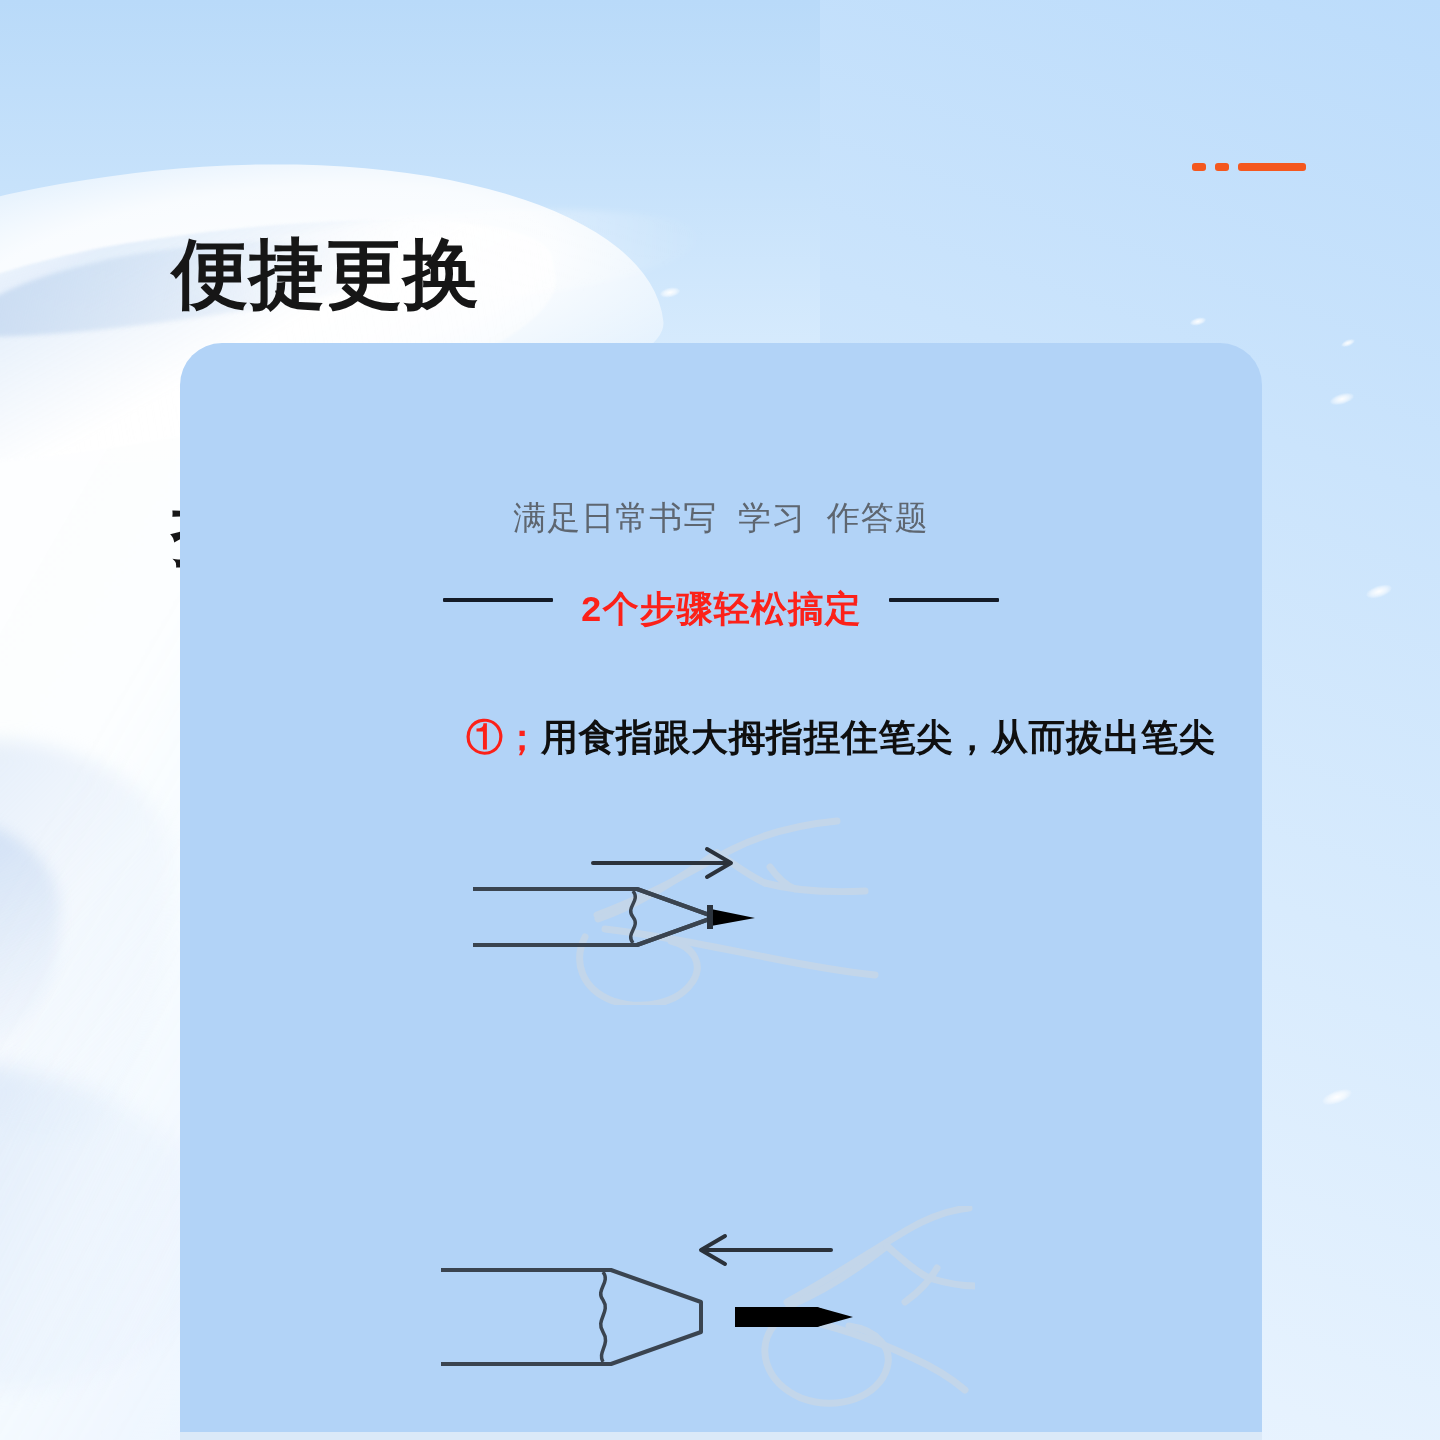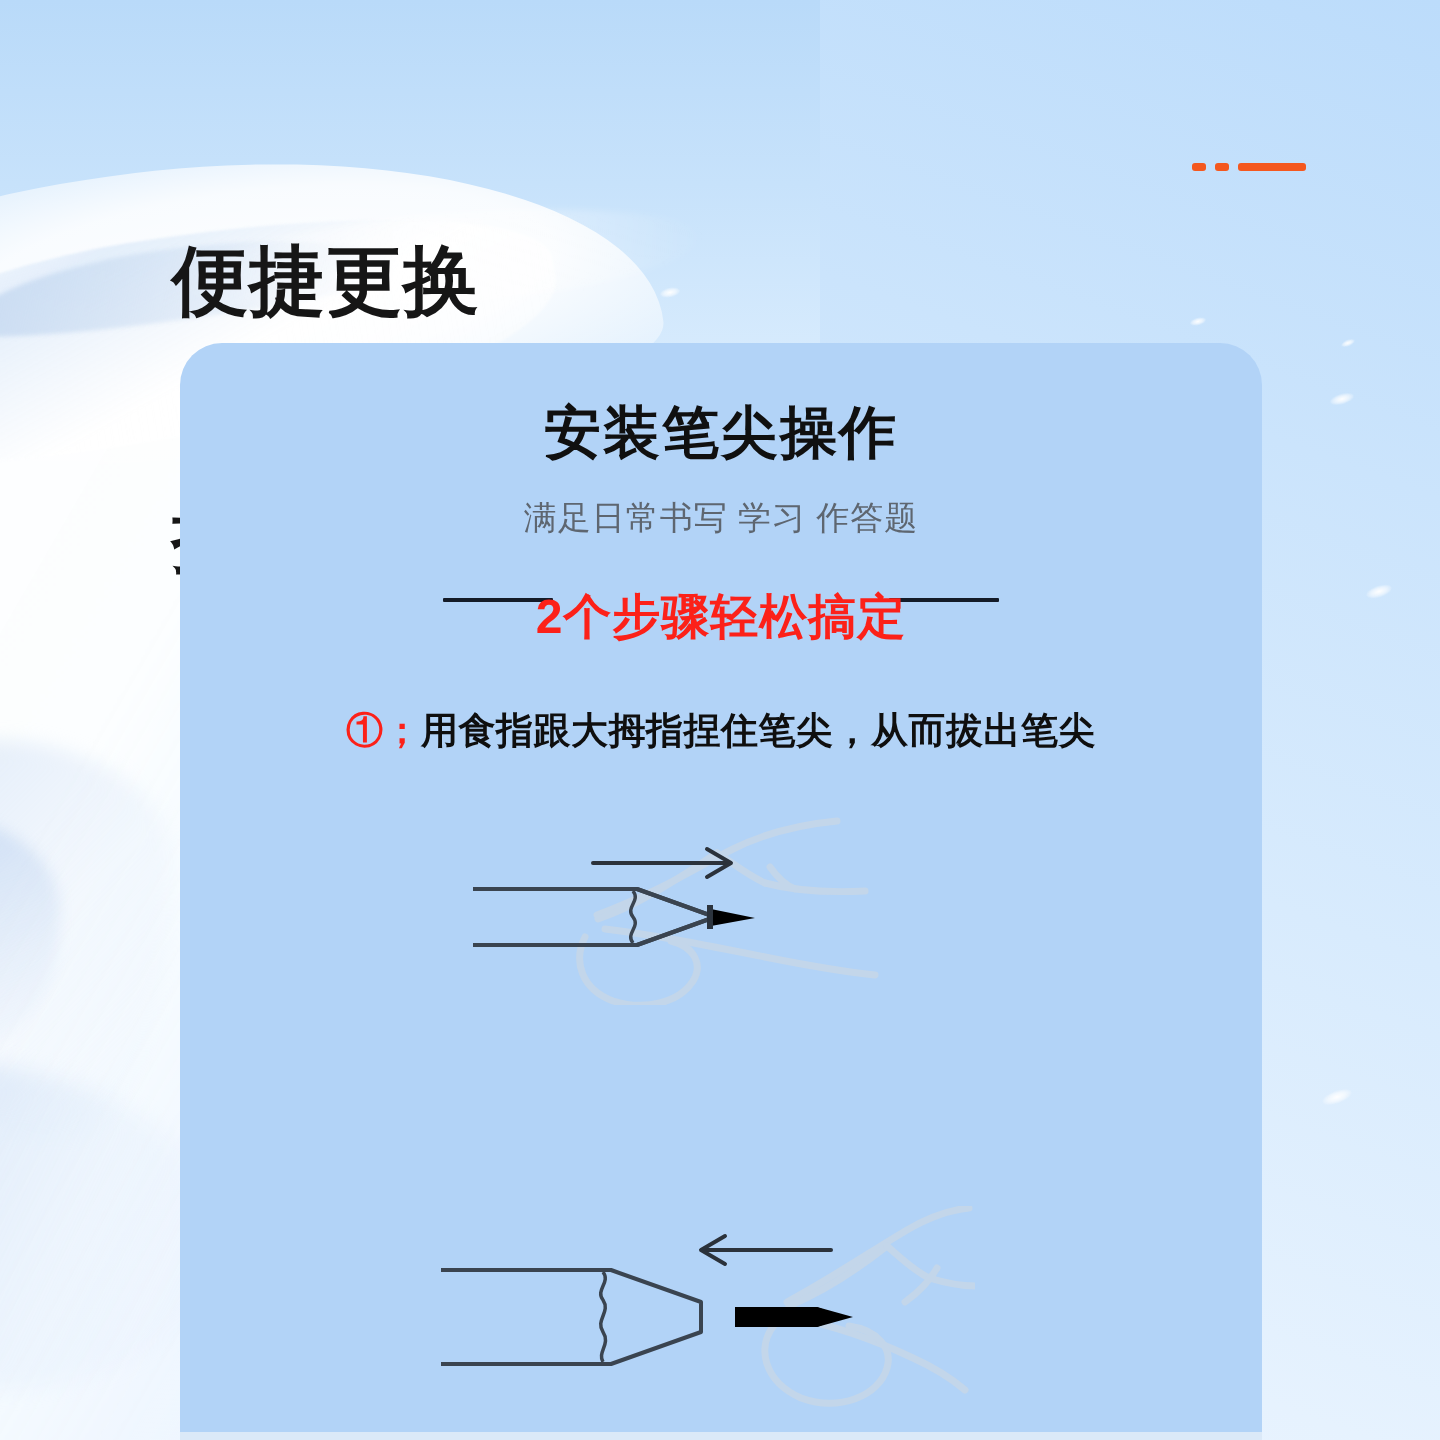--- a/index.html
+++ b/index.html
@@ -5,21 +5,21 @@
   html, body {
     margin: 0;
     padding: 0;
     background: #ffffff;
   }
   #page {
     position: relative;
     width: 1440px;
     height: 1440px;
     overflow: hidden;
-    font-family: Liberation Sans, sans-serif;
+    font-family: Liberation Mono, monospace;
     background: linear-gradient(170deg, #bcdcfb 0%, #cfe6fc 22%, #dcecfd 45%, #e9f3fe 70%, #eef6ff 100%);
   }
 
   
   .bg-layer { position: absolute; pointer-events: none; }
 
   .bg-sky-top {
     left: 0; top: 0; width: 1440px; height: 460px;
     background: linear-gradient(180deg, #b9daf9 0%, #c7e2fb 40%, #d7ebfd 78%, #e3f1fe 100%);
   }
@@ -153,36 +153,36 @@
   }
   .rule {
     height: 4px; width: 110px; background: #141b28; border-radius: 1px;
   }
   .rule.left  { margin-right: 168px; }
   .rule.right { margin-left: 168px; }
   .redtext {
     position: absolute; left: 0; right: 0; top: 242px;
     text-align: center;
     color: #fc2119;
-    font-size: 48px;
+    font-size: 36px;
     font-weight: bold;
     letter-spacing: 1px;
   }
 
   .step {
     position: absolute; left: 46px; right: 46px;
     text-align: center;
     font-size: 37px;
     font-weight: 600;
     color: #0f0f0f;
     line-height: 1.42;
     letter-spacing: 0.5px;
   }
   .step .marker { color: #fc2119; }
-  .step1 { top: 362px; }
+  .step1 { top: 371px; text-align: right; }
   .step2 { top: 685px; }
 
   
   .illus { position: absolute; }
   .illus1 { left: 285px; top: 462px; width: 470px; height: 200px; }
   .illus2 { left: 255px; top: 863px; width: 540px; height: 220px; }
 
   .strip-bottom {
     position: absolute; left: 180px; top: 1432px; width: 1082px; height: 8px;
     background: #dbe9f8;
@@ -217,21 +217,20 @@
   </div>
 
   <div class="orange-marks">
     <i class="d1"></i>
     <i class="d2"></i>
     <i class="d3"></i>
   </div>
 
   <div class="card">
 
-    <div class="card-title">安装笔尖操作</div>
     <div class="card-subtitle">满足日常书写 学习  作答题</div>
 
     <div class="redline-row">
       <span class="rule left"></span>
       <span class="rule right"></span>
     </div>
     <div class="redtext">2个步骤轻松搞定</div>
 
     <div class="step step1">
       <span class="marker">①；</span><span>用食指跟大拇指捏住笔尖，从而拔出笔尖</span>

